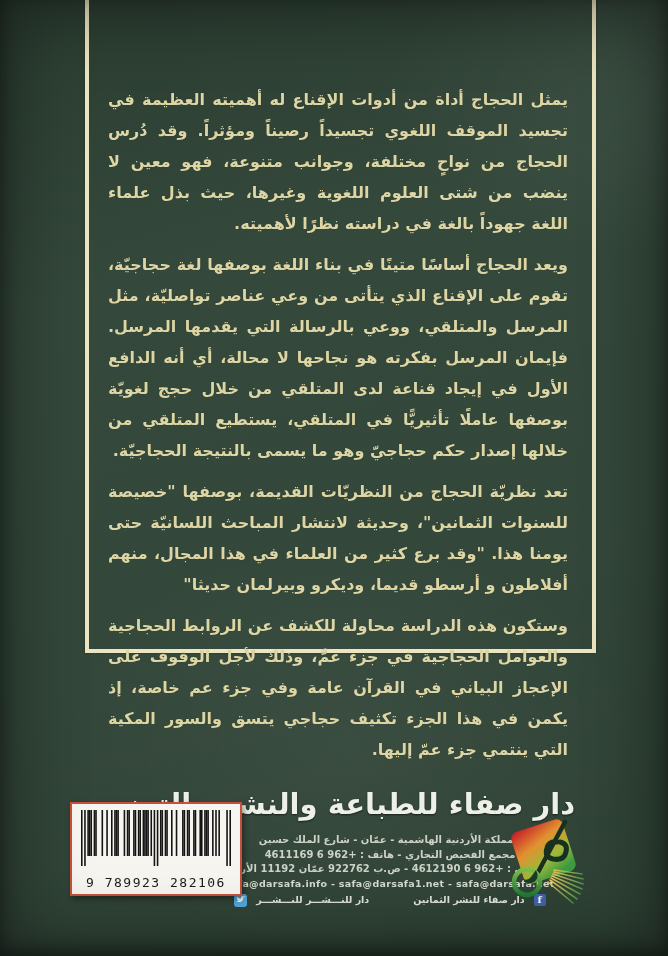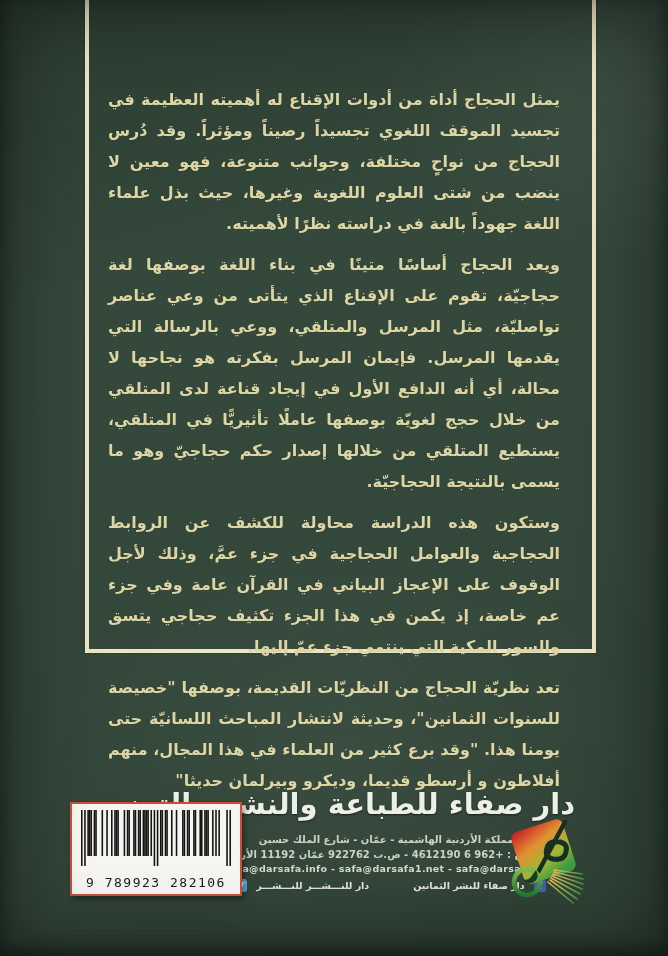--- a/index.html
+++ b/index.html
@@ -19,21 +19,21 @@
     position:absolute;left:85px;top:-8px;width:503px;height:657px;
     border:4px solid #ece5c1;border-top:none;
     box-shadow:0 0 2px rgba(0,0,0,.3);
   }
   .blurb{
     position:absolute;left:108px;top:84px;width:464px;
     direction:rtl;text-align:justify;
     color:#ddd6a4;font-size:16px;font-weight:bold;line-height:31px;
     text-shadow:0 0 1px rgba(0,0,0,.25);
   }
-  .blurb p{margin:0 12px 10px 0;}
+  .blurb p{margin:0 4px 10px 0;}
   .callig{
     position:absolute;left:0;top:787px;width:668px;text-align:center;
     direction:rtl;color:#edf0e6;font-size:29px;font-weight:bold;
     text-shadow:0 1px 2px rgba(0,0,0,.55);letter-spacing:0;
   }
   .contact{
     position:absolute;left:184px;top:833px;width:412px;text-align:center;
     direction:rtl;color:#ccd3c6;font-size:10px;font-weight:bold;line-height:14.5px;
   }
   .contact .emails{direction:ltr;color:#d6dacf;font-weight:bold;font-size:9.5px;letter-spacing:.3px;}
@@ -63,28 +63,29 @@
 </head>
 <body>
 
 <div class="cover">
 
   <div class="frame"></div>
 
   <div class="blurb">
     <p>يمثل الحجاج أداة من أدوات الإقناع له أهميته العظيمة في تجسيد الموقف اللغوي تجسيداً رصيناً ومؤثراً. وقد دُرس الحجاج من نواحٍ مختلفة، وجوانب متنوعة، فهو معين لا ينضب من شتى العلوم اللغوية وغيرها، حيث بذل علماء اللغة جهوداً بالغة في دراسته نظرًا لأهميته.</p>
     <p>ويعد الحجاج أساسًا متينًا في بناء اللغة بوصفها لغة حجاجيّة، تقوم على الإقناع الذي يتأتى من وعي عناصر تواصليّة، مثل المرسل والمتلقي، ووعي بالرسالة التي يقدمها المرسل. فإيمان المرسل بفكرته هو نجاحها لا محالة، أي أنه الدافع الأول في إيجاد قناعة لدى المتلقي من خلال حجج لغويّة بوصفها عاملًا تأثيريًّا في المتلقي، يستطيع المتلقي من خلالها إصدار حكم حجاجيّ وهو ما يسمى بالنتيجة الحجاجيّة.</p>
+    <p>تعد نظريّة الحجاج من النظريّات القديمة، بوصفها "خصيصة للسنوات الثمانين"، وحديثة لانتشار المباحث اللسانيّة حتى يومنا هذا. "وقد برع كثير من العلماء في هذا المجال، منهم أفلاطون و أرسطو قديما، وديكرو وبيرلمان حديثا"</p>
     <p>وستكون هذه الدراسة محاولة للكشف عن الروابط الحجاجية والعوامل الحجاجية في جزء عمَّ، وذلك لأجل الوقوف على الإعجاز البياني في القرآن عامة وفي جزء عم خاصة، إذ يكمن في هذا الجزء تكثيف حجاجي يتسق والسور المكية التي ينتمي جزء عمّ إليها.</p>
-    <p>تعد نظريّة الحجاج من النظريّات القديمة، بوصفها "خصيصة للسنوات الثمانين"، وحديثة لانتشار المباحث اللسانيّة حتى يومنا هذا. "وقد برع كثير من العلماء في هذا المجال، منهم أفلاطون و أرسطو قديما، وديكرو وبيرلمان حديثا"</p>
   </div>
 
   <div class="callig">دار صفاء للطباعة والنشر والتوزيع</div>
 
   <div class="contact">
     <div>المملكة الأردنية الهاشمية - عمّان - شارع الملك حسين</div>
+    <div>مجمع الفحيص التجاري - هاتف : +962 6 4611169</div>
     <div>تلفاكس : +962 6 4612190 - ص.ب 922762 عمّان 11192 الأردن</div>
     <div class="emails">safa@darsafa.info - safa@darsafa1.net - safa@darsafa.net</div>
     <div class="social">
       <span class="fb">f</span>
       <span>دار صفاء للنشر الثمانين</span>
       <span class="spacer"></span>
       <span>دار للنـــشـــر للنـــشـــر</span>
       <span class="tw">
         <svg width="10" height="10" viewBox="0 0 16 16" aria-hidden="true">
           <path fill="#fff" d="M15.5 3.3c-.55.25-1.14.42-1.76.5a3.07 3.07 0 0 0 1.35-1.7c-.6.36-1.25.6-1.95.74A3.06 3.06 0 0 0 7.9 5.63 8.7 8.7 0 0 1 1.6 2.43s-2 4.6 2.6 6.8a8.6 8.6 0 0 1-3.7 1.03c5.2 2.9 11.55.05 11.55-6.65 0-.19-.02-.37-.05-.55a4.4 4.4 0 0 0 1.5-1.76z"></path>

